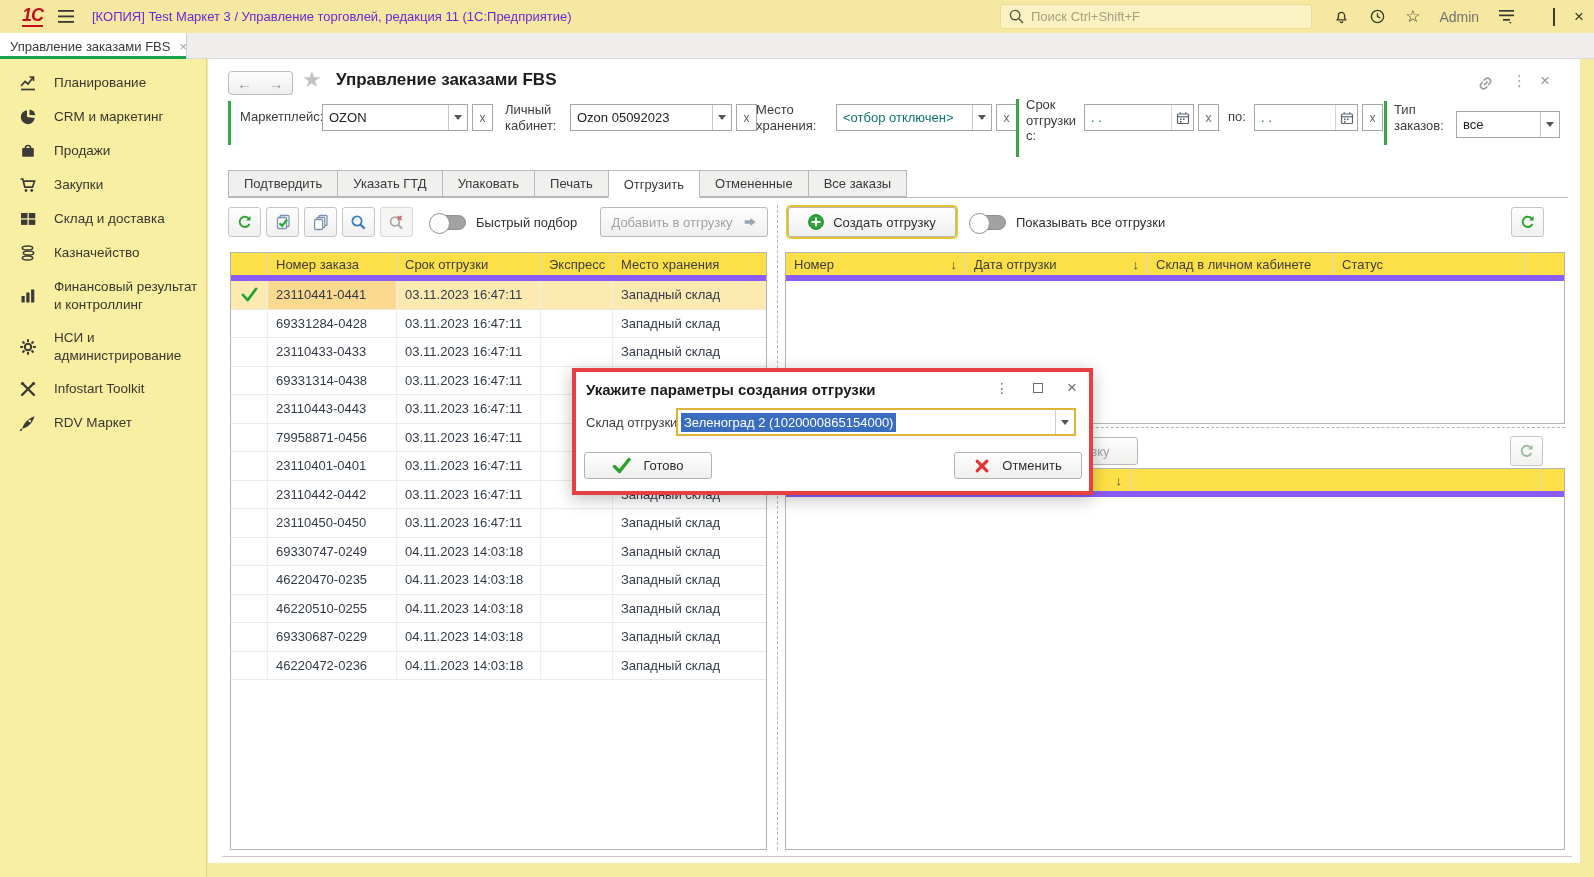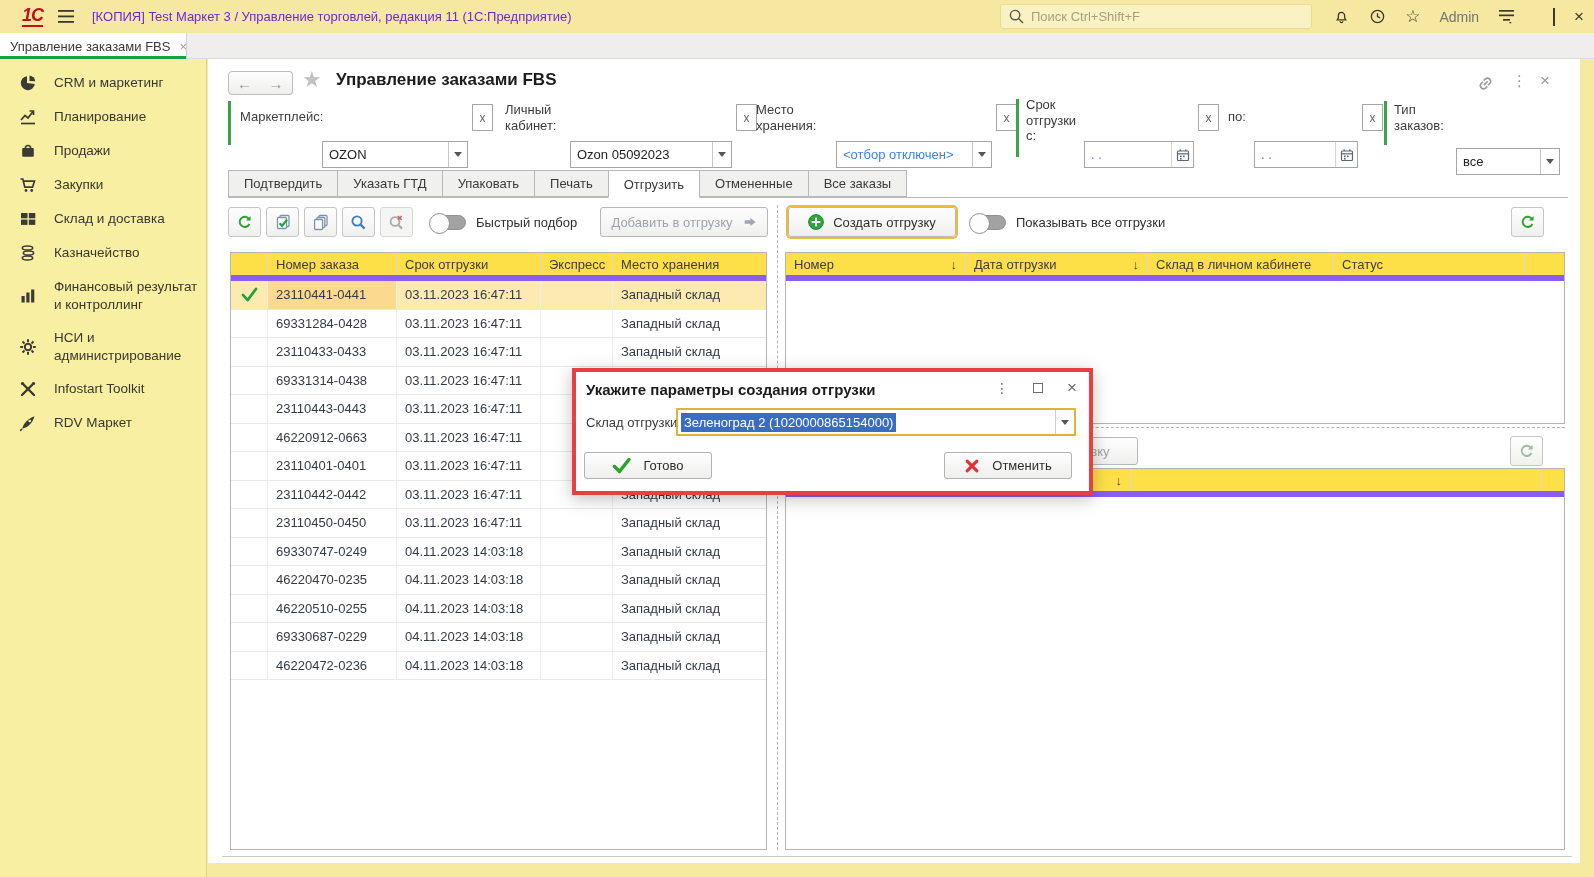--- a/index.html
+++ b/index.html
@@ -44,23 +44,23 @@
   .navbtn { position:absolute; top:12px; width:33px; height:24px; background:linear-gradient(#fefefe,#eeeeec); border:1px solid #bcbcbc; display:flex; align-items:center; justify-content:center; color:#8b97a5; font-size:15px; }
   .navbtn.back { left:20px; border-radius:4px 0 0 4px; }
   .navbtn.fwd  { left:52px; border-radius:0 4px 4px 0; border-left:none; }
   .fav-star { position:absolute; left:94px; top:8px; font-size:22px; color:#c2c2c2; }
   .page-title { position:absolute; left:128px; top:11px; font-size:17px; font-weight:bold; color:#1c1c1c; }
   .hdr-ico { position:absolute; top:15px; color:#9a9a9a; }
 
   
   .fbar { position:absolute; width:3px; background:#38a348; }
   .flabel { position:absolute; color:#3c3c3c; font-size:13px; line-height:1.2; }
-  .combo { position:absolute; height:27px; border:1px solid #a6a6a6; background:#fff; display:flex; align-items:center;margin-top:37px; }
+  .combo { position:absolute; height:27px; border:1px solid #a6a6a6; background:#fff; display:flex; align-items:center; }
   .combo .val { padding:0 6px; white-space:nowrap; overflow:hidden; color:#222; }
-  .combo .val.dim { color:#3b82f6; }
+  .combo .val.dim { color:#0f766e; }
   .caret-seg { margin-left:auto; width:19px; align-self:stretch; border-left:1px solid #c6c6c6; display:flex; align-items:center; justify-content:center; }
   .caret { width:0; height:0; border-left:4px solid transparent; border-right:4px solid transparent; border-top:5px solid #555; }
   .xbtn { position:absolute; width:21px; height:27px; border:1px solid #a6a6a6; background:#fff; color:#666; display:flex; align-items:center; justify-content:center; font-size:12px; }
   .calseg { margin-left:auto; width:22px; align-self:stretch; display:flex; align-items:center; justify-content:center; border-left:1px solid #d5d5d5;}
 
   
   .cmdtabs { position:absolute; left:20px; top:111px; width:1340px; height:28px; display:flex; align-items:flex-end; border-bottom:1px solid #b9b9b9; }
   .tab { height:27px; padding:0 15px; display:flex; align-items:center; background:#f0f0ee; border:1px solid #b9b9b9; border-right:none; font-size:13px; color:#3a3a3a; }
   .tab:last-child { border-right:1px solid #b9b9b9; }
   .tab.active { background:#fff; height:28px; border-right:1px solid #b9b9b9; margin-bottom:-1px; border-bottom:1px solid #fff; z-index:2; }
@@ -161,36 +161,36 @@
   <div class="app-tab">
     <span class="lbl">Управление заказами FBS</span>
     <span class="x">×</span>
     <span class="green"></span>
   </div>
 </div>
 
 <div class="sidebar">
     <div class="side-item">
       <span class="side-icon">
-        <svg width="18" height="18" viewBox="0 0 18 18">
-          <path d="M8 2.2 A7 7 0 1 0 15.8 10 L8 9 Z" fill="#3b3b35"></path>
-          <path d="M10.5 1.5 A7 7 0 0 1 16.3 7.3 L10.5 7 Z" fill="#3b3b35"></path>
-        </svg>
-      </span>
-      <span class="side-label">CRM и маркетинг</span>
-    </div>
-    <div class="side-item">
-      <span class="side-icon">
         <svg width="18" height="18" viewBox="0 0 18 18" fill="none" stroke="#3b3b35" stroke-width="1.7">
           <path d="M2 15.5 h14"></path>
           <path d="M2 12 l4-4.5 3 2.5 5-6.5"></path>
           <path d="M10.5 3 h4 v4"></path>
         </svg>
       </span>
       <span class="side-label">Планирование</span>
+    </div>
+    <div class="side-item">
+      <span class="side-icon">
+        <svg width="18" height="18" viewBox="0 0 18 18">
+          <path d="M8 2.2 A7 7 0 1 0 15.8 10 L8 9 Z" fill="#3b3b35"></path>
+          <path d="M10.5 1.5 A7 7 0 0 1 16.3 7.3 L10.5 7 Z" fill="#3b3b35"></path>
+        </svg>
+      </span>
+      <span class="side-label">CRM и маркетинг</span>
     </div>
     <div class="side-item">
       <span class="side-icon">
         <svg width="18" height="18" viewBox="0 0 18 18">
           <rect x="3.2" y="6" width="11.6" height="8.8" rx="1" fill="#3b3b35"></rect>
           <path d="M6.3 6.2 a2.7 2.7 0 0 1 5.4 0" stroke="#3b3b35" stroke-width="1.6" fill="none"></path>
         </svg>
       </span>
       <span class="side-label">Продажи</span>
     </div>
@@ -477,21 +477,21 @@
         </div>
         <div class="trow">
           <div class="td oc0"></div>
           <div class="td oc1">23110443-0443</div>
           <div class="td oc2">03.11.2023 16:47:11</div>
           <div class="td oc3"></div>
           <div class="td oc4">Западный склад</div>
         </div>
         <div class="trow">
           <div class="td oc0"></div>
-          <div class="td oc1">46220912-0663</div>
+          <div class="td oc1">79958871-0456</div>
           <div class="td oc2">03.11.2023 16:47:11</div>
           <div class="td oc3"></div>
           <div class="td oc4">Западный склад</div>
         </div>
         <div class="trow">
           <div class="td oc0"></div>
           <div class="td oc1">23110401-0401</div>
           <div class="td oc2">03.11.2023 16:47:11</div>
           <div class="td oc3"></div>
           <div class="td oc4">Западный склад</div>
@@ -606,21 +606,21 @@
       <span class="caret-seg" style="border-left-color:#cfcfcf;">
           <span class="caret"></span>
         </span>
     </div>
     <div class="dlg-btn" style="left:8px;">
       <svg width="19" height="17" viewBox="0 0 19 17">
           <path d="M2.5 9.5 L7.5 14.5 L17 2.5" stroke="#28a228" stroke-width="3.4" fill="none" stroke-linecap="round" stroke-linejoin="round"></path>
         </svg>
       <span>Готово</span>
     </div>
-    <div class="dlg-btn" style="left:368px;">
+    <div class="dlg-btn" style="left:378px;">
       <svg width="16" height="16" viewBox="0 0 18 18">
           <line x1="3.5" y1="3.5" x2="14.5" y2="14.5" stroke="#e23131" stroke-width="3.4" stroke-linecap="round"></line>
           <line x1="14.5" y1="3.5" x2="3.5" y2="14.5" stroke="#e23131" stroke-width="3.4" stroke-linecap="round"></line>
         </svg>
       <span>Отменить</span>
     </div>
   </div>
 
 </div>
 

